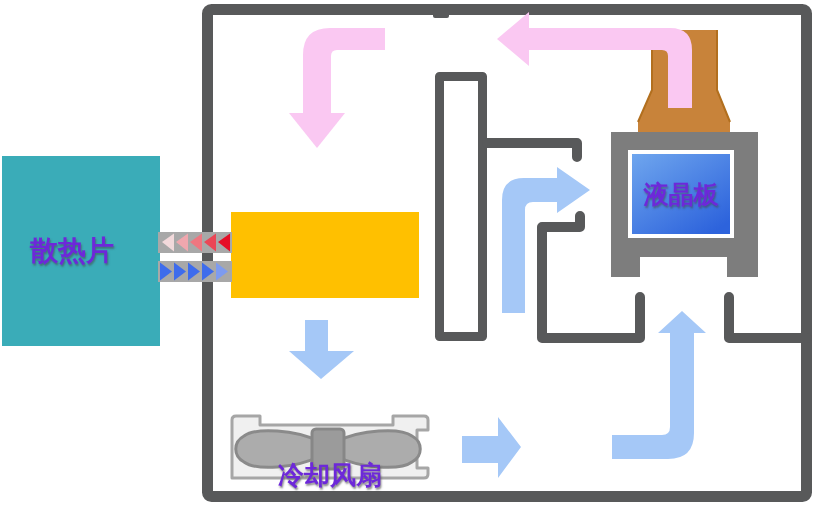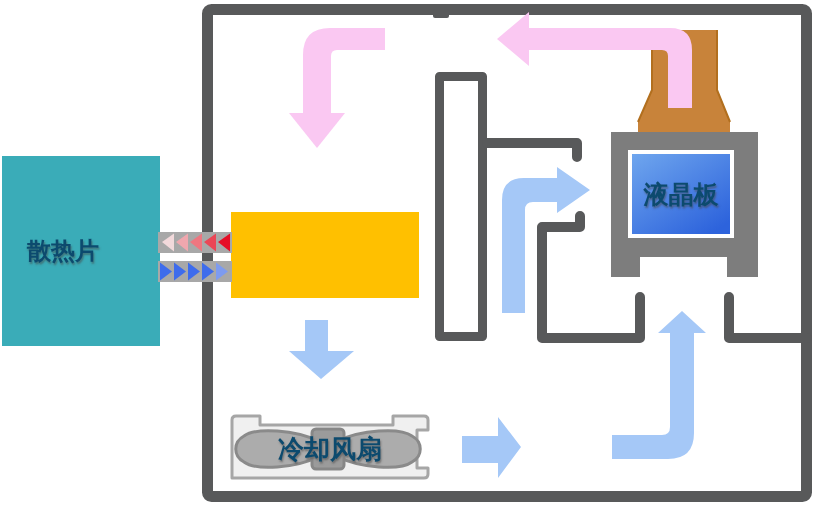--- a/index.html
+++ b/index.html
@@ -3,29 +3,29 @@
 <meta charset="utf-8">
 <style>
   html,body { margin:0; padding:0; background:#fff; }
   .stage {
     position:relative; width:814px; height:508px; overflow:hidden;
     background:#fff; font-family:"Liberation Sans", sans-serif;
   }
   .stage svg { position:absolute; left:0; top:0; }
   .label {
     position:absolute; transform:translate(-50%,-50%);
-    color:#0c4a6e; font-weight:bold; white-space:nowrap;
+    color:#6d28d9; font-weight:bold; white-space:nowrap;
     text-shadow:1px 2px 2px rgba(70,70,70,0.55);
     font-family:"Liberation Sans", sans-serif;
     pointer-events:none;
   }
-  .label-heatsink      { left:63px;  top:251px; font-size:24px; }
+  .label-heatsink      { left:72px;  top:251px; font-size:28px; }
   .label-heatexchanger { left:325px; top:250px; font-size:27px; }
   .label-lcd           { left:681px; top:194px; font-size:25px; }
-  .label-fan           { left:330px; top:449px; font-size:26px;
+  .label-fan           { left:330px; top:475px; font-size:26px;
                          text-shadow:1px 2px 2px rgba(90,90,90,0.7); }
 </style>
 </head>
 <body>
 
 <div class="stage">
   <svg width="814" height="508" viewBox="0 0 814 508">
     <defs>
       <linearGradient id="screenGrad" x1="0" y1="0" x2="0.8" y2="1">
         <stop offset="0" stop-color="#6FA6EE"></stop>

